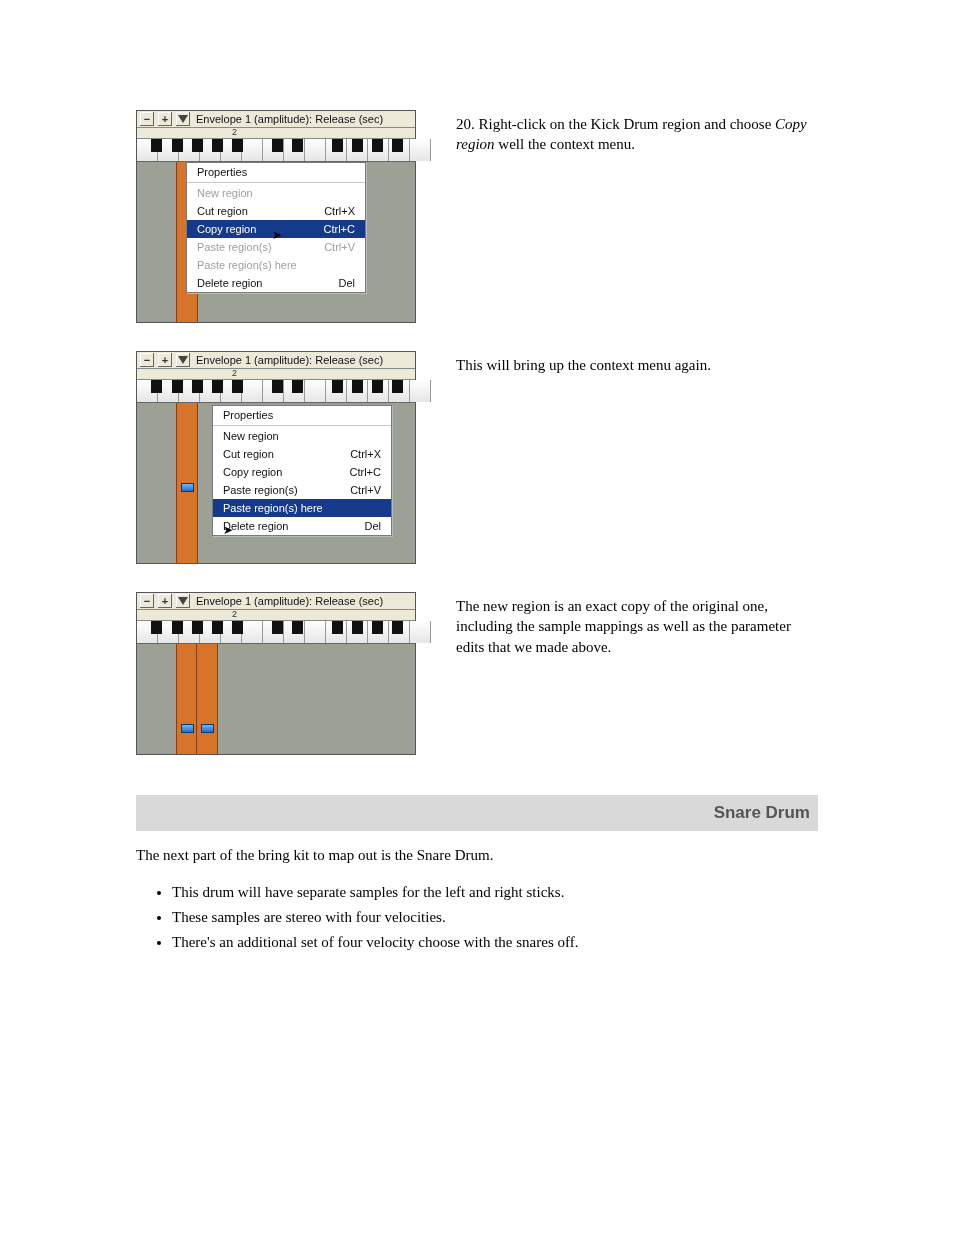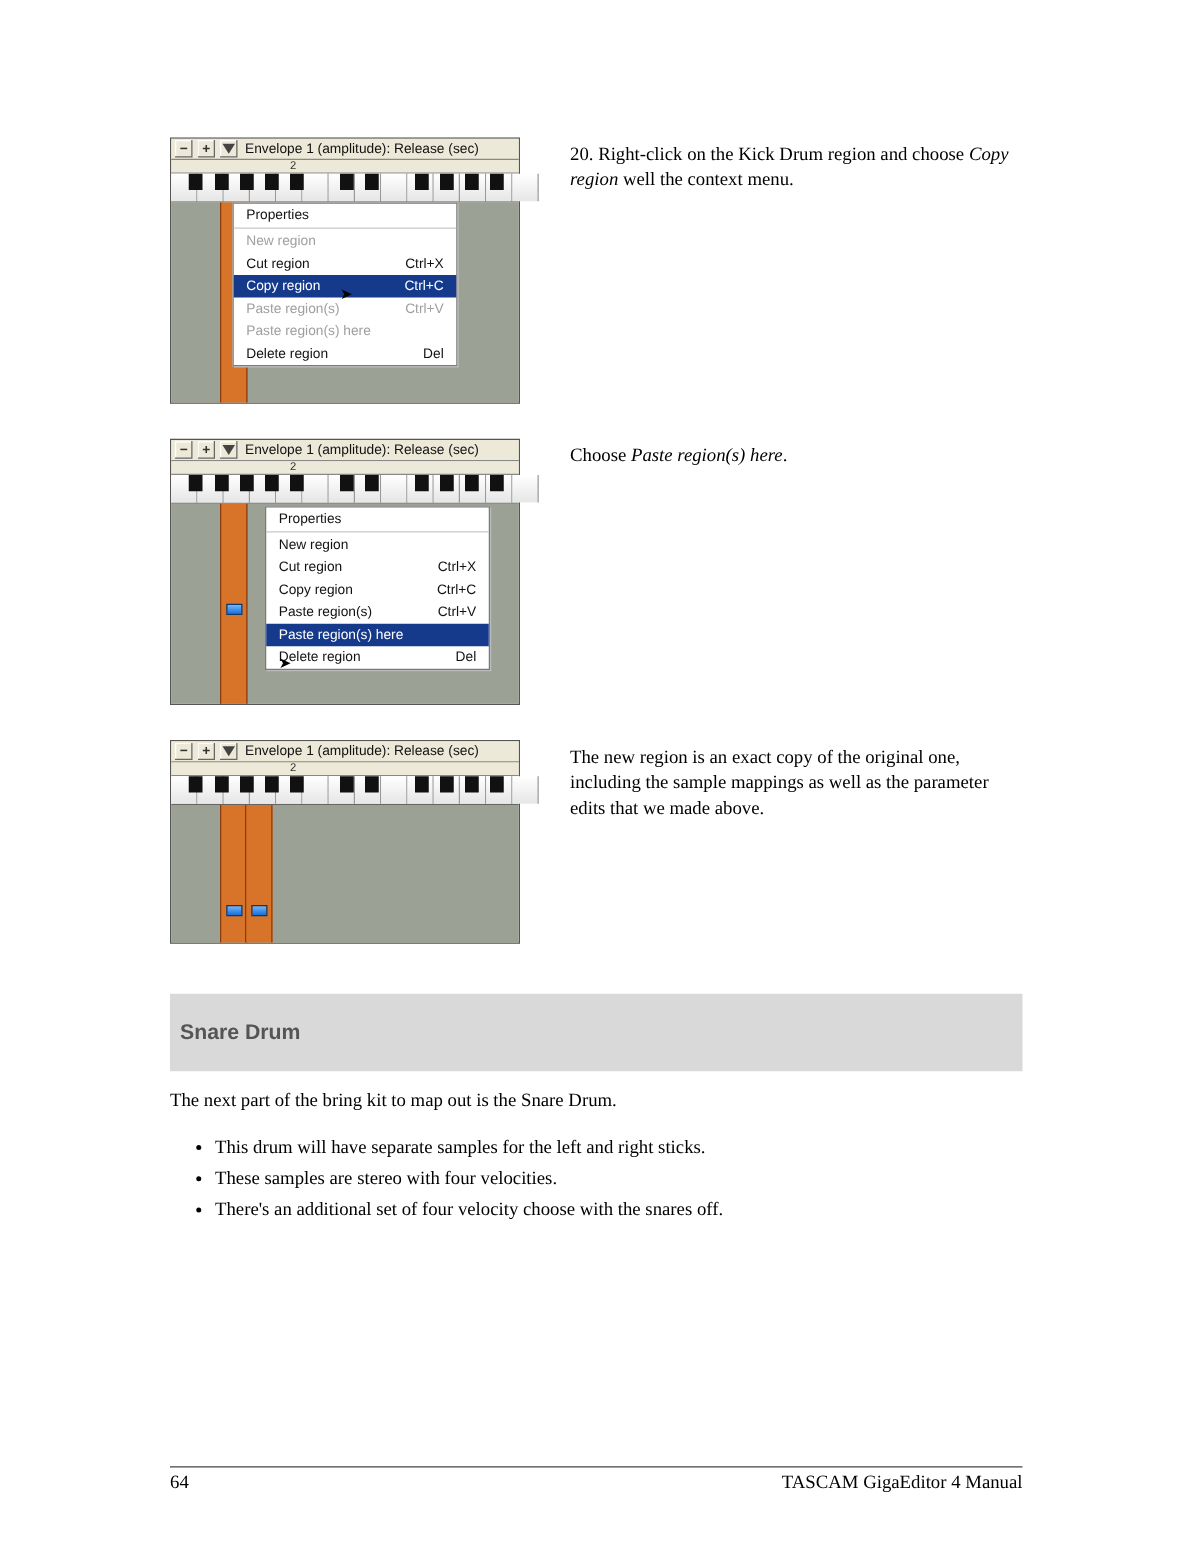--- a/index.html
+++ b/index.html
@@ -8,22 +8,22 @@
   }
   .page{padding:110px 136px 60px 136px;box-sizing:border-box;min-height:1235px;position:relative}
   .bottom-line{position:absolute;left:136px;right:136px;top:1173px;border-top:1px solid #444;font-size:15px;padding-top:4px}
   .bottom-line .pn{float:left}
   .bottom-line .manual{float:right}
   .row{display:flex;gap:40px;margin-bottom:28px}
   .figcol{width:280px;flex:none}
   .textcol{flex:1;padding-top:4px}
   .textcol p{margin:0 0 18px 0;line-height:1.35}
   .subsection{
-    background:#d9d9d9;padding:21px 8px;margin-top:40px;margin-bottom:14px;
-    font-family:"Helvetica Neue",Arial,sans-serif;font-weight:700;color:#555;font-size:17px;
+    background:#d9d9d9;padding:8px 8px;margin-top:40px;margin-bottom:14px;
+    font-family:"Helvetica Neue",Arial,sans-serif;font-weight:700;color:#555;font-size:17px;text-align:right;
   }
   .paragraph{margin:0 0 16px 0;line-height:1.4}
   ul.bullets{margin:0 0 0 36px;padding:0}
   ul.bullets li{margin:4px 0;line-height:1.4}
   .italic{font-style:italic}
 
   
   .win{border:1px solid #555;background:#ece9d8;font-family:"Tahoma",Arial,sans-serif;font-size:11px;color:#111;margin-bottom:0}
   .win-header{display:flex;align-items:center;gap:4px;padding:1px 3px;border-bottom:1px solid #888;background:#ece9d8}
   .hbtn{width:14px;height:14px;display:flex;align-items:center;justify-content:center;background:#ece9d8;box-shadow:inset -1px -1px 0 #666,inset 1px 1px 0 #fff;font-size:11px;line-height:10px;font-weight:bold;color:#333}
@@ -209,21 +209,21 @@
             <div class="menu-row">
                 <span>Delete region</span>
                 <span>Del</span>
               </div>
           </div>
           <span class="cursor-arrow" style="top:120px;left:86px">➤</span>
         </div>
       </div>
     </div>
     <div class="textcol">
-      <p><span>Choose </span><span class="italic">Paste region(s) here</span><span>.</span></p>
+      <p>This will bring up the context menu again.</p>
     </div>
   </div>
 
   <div class="row">
     <div class="figcol">
       <div class="win">
         <div class="win-header">
           <span class="hbtn">−</span>
           <span class="hbtn">+</span>
           <span class="hbtn">
@@ -277,17 +277,13 @@
   </div>
 
   <div class="subsection">Snare Drum</div>
   <p class="paragraph">The next part of the bring kit to map out is the Snare Drum.</p>
   <ul class="bullets">
     <li>This drum will have separate samples for the left and right sticks.</li>
     <li>These samples are stereo with four velocities.</li>
     <li>There's an additional set of four velocity choose with the snares off.</li>
   </ul>
 
-  <div class="bottom-line">
-    <span class="pn">64</span>
-    <span class="manual">TASCAM GigaEditor 4 Manual</span>
-  </div>
 </div>
 
 </body></html>

